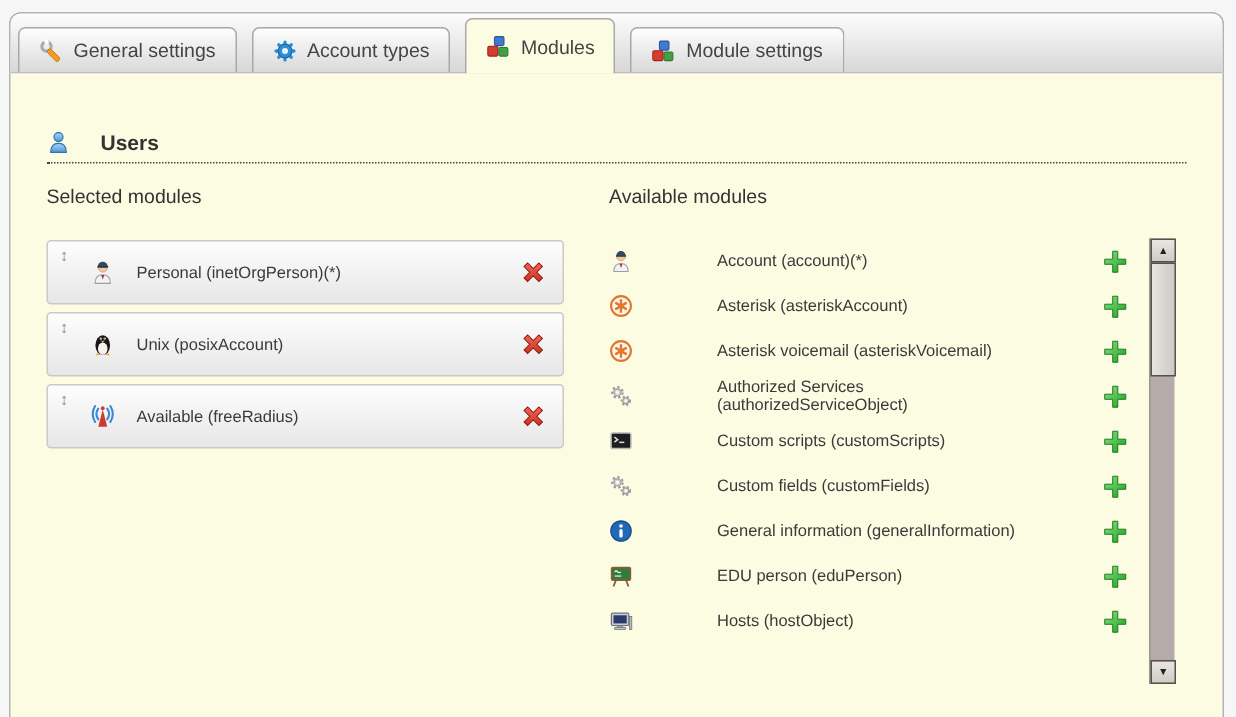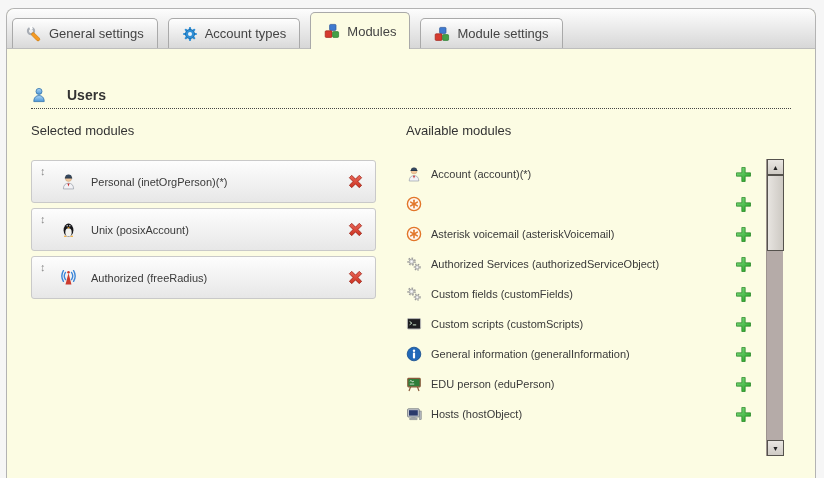--- a/index.html
+++ b/index.html
@@ -72,21 +72,21 @@
   .sel-row .mico { margin-left: 6px; }
   .mlabel { margin-left: 14px; font-size: 11px; color: #3a3a3a; }
   .iconbtn {
     margin-left: auto; background: none; border: none;
     width: 18px; height: 18px; padding: 0; cursor: pointer;
     display: flex; align-items: center; justify-content: center;
   }
   
   .avail-panel { display: flex; margin-top: 21px; align-items: flex-start; }
   .avail-list { flex: 1 1 auto; }
-  .avail-row { height: 30px; display: flex; align-items: center; }
+  .avail-row { height: 30px; display: flex; align-items: center; gap: 47px; }
   .avail-row .mlabel { margin-left: 9px; }
   
   .scrollbar {
     flex: 0 0 auto; width: 17px; height: 297px; margin-left: 14px;
     background: #b5aba8; position: relative;
     border-left: 1px solid #9d938f;
   }
   .sb-btn {
     position: absolute; left: 0; width: 17px; height: 16px;
     background: linear-gradient(#e9e6e2, #cfcbc5);
@@ -309,21 +309,21 @@
                   <use href="#i-x"></use>
                 </svg>
             </button>
           </div>
 
           <div class="sel-row">
             <span class="drag">↕</span>
             <svg class="mico icon17">
                 <use href="#i-antenna"></use>
               </svg>
-            <span class="mlabel">Authorized (freeRadius)</span>
+            <span class="mlabel">Available (freeRadius)</span>
             <button class="iconbtn">
               <svg class="icon17">
                   <use href="#i-x"></use>
                 </svg>
             </button>
           </div>
 
         </div>
       </div>
 
@@ -341,20 +341,21 @@
                 <svg class="icon17">
                     <use href="#i-plus"></use>
                   </svg>
               </button>
             </div>
 
             <div class="avail-row">
               <svg class="icon16">
                   <use href="#i-asterisk"></use>
                 </svg>
+              <span class="mlabel">Asterisk (asteriskAccount)</span>
               <button class="iconbtn">
                 <svg class="icon17">
                     <use href="#i-plus"></use>
                   </svg>
               </button>
             </div>
 
             <div class="avail-row">
               <svg class="icon16">
                   <use href="#i-asterisk"></use>
@@ -374,35 +375,35 @@
               <span class="mlabel">Authorized Services (authorizedServiceObject)</span>
               <button class="iconbtn">
                 <svg class="icon17">
                     <use href="#i-plus"></use>
                   </svg>
               </button>
             </div>
 
             <div class="avail-row">
               <svg class="icon16">
+                  <use href="#i-terminal"></use>
+                </svg>
+              <span class="mlabel">Custom scripts (customScripts)</span>
+              <button class="iconbtn">
+                <svg class="icon17">
+                    <use href="#i-plus"></use>
+                  </svg>
+              </button>
+            </div>
+
+            <div class="avail-row">
+              <svg class="icon16">
                   <use href="#i-gears"></use>
                 </svg>
               <span class="mlabel">Custom fields (customFields)</span>
-              <button class="iconbtn">
-                <svg class="icon17">
-                    <use href="#i-plus"></use>
-                  </svg>
-              </button>
-            </div>
-
-            <div class="avail-row">
-              <svg class="icon16">
-                  <use href="#i-terminal"></use>
-                </svg>
-              <span class="mlabel">Custom scripts (customScripts)</span>
               <button class="iconbtn">
                 <svg class="icon17">
                     <use href="#i-plus"></use>
                   </svg>
               </button>
             </div>
 
             <div class="avail-row">
               <svg class="icon16">
                   <use href="#i-info"></use>

